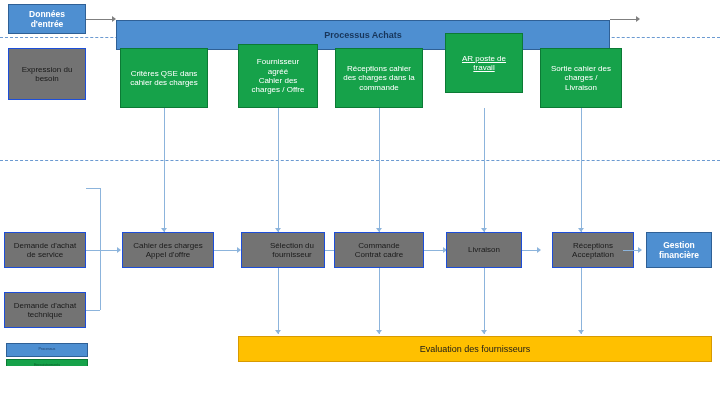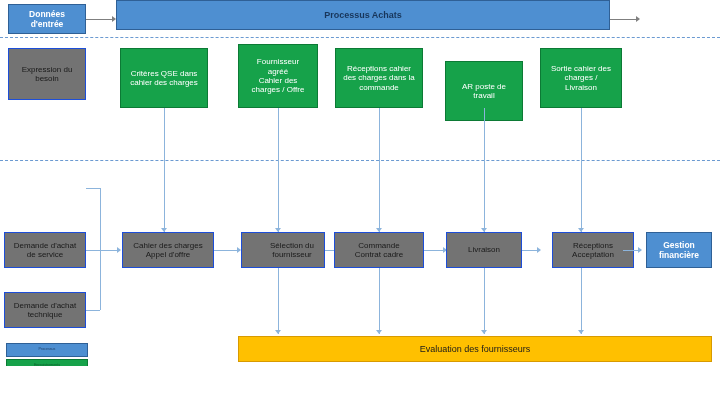--- a/index.html
+++ b/index.html
@@ -149,39 +149,39 @@
 
   <div class="dashed-sep" style="top:37px;"></div>
   <div class="dashed-sep" style="top:160px;"></div>
 
   <div class="node n-blue" style="left:8px;  top:4px;  width:78px; height:30px;">Données
 d'entrée</div>
 
   <div class="hline dark" style="left:86px; top:19px; width:28px;"></div>
   <div class="arrow-r dark" style="left:112px; top:16px;"></div>
 
-  <div class="node n-banner" style="left:116px; top:0; width:494px; height:30px;">Processus Achats</div>
+  <div class="node n-banner" style="left:116px; top:20px; width:494px; height:30px;">Processus Achats</div>
 
   <div class="hline dark" style="left:610px; top:19px; width:28px;"></div>
   <div class="arrow-r dark" style="left:636px; top:16px;"></div>
 
 
   <div class="node n-white" style="left:8px; top:48px; width:78px; height:52px;">Expression du
 besoin</div>
 
   <div class="node n-green" style="left:120px; top:48px; width:88px; height:60px;">Critères QSE dans
 cahier des charges</div>
   <div class="node n-green" style="left:238px; top:44px; width:80px; height:64px;">Fournisseur
 agréé
 Cahier des
 charges / Offre</div>
   <div class="node n-green" style="left:335px; top:48px; width:88px; height:60px;">Réceptions cahier
 des charges dans la
 commande</div>
-  <div class="node n-green" style="left:445px; top:61px; width:78px; height:60px;">AR poste de
+  <div class="node n-green" style="left:445px; top:33px; width:78px; height:60px;text-decoration:underline;">AR poste de
 travail</div>
   <div class="node n-green" style="left:540px; top:48px; width:82px; height:60px;">Sortie cahier des
 charges /
 Livraison</div>
 
   <div class="vline" style="left:164px; top:108px; height:124px;"></div>
   <div class="arrow-d" style="left:161px; top:228px;"></div>
 
   <div class="vline" style="left:278px; top:108px; height:124px;"></div>
   <div class="arrow-d" style="left:275px; top:228px;"></div>

